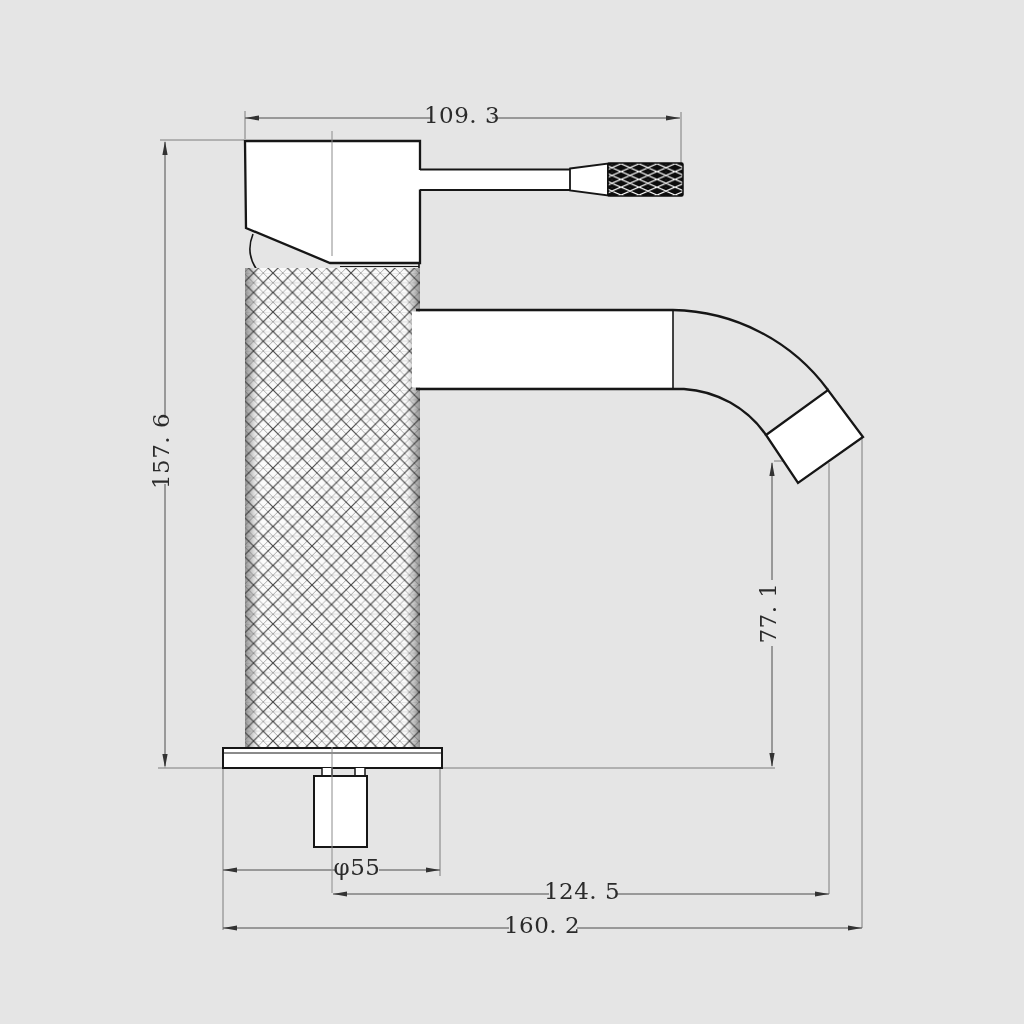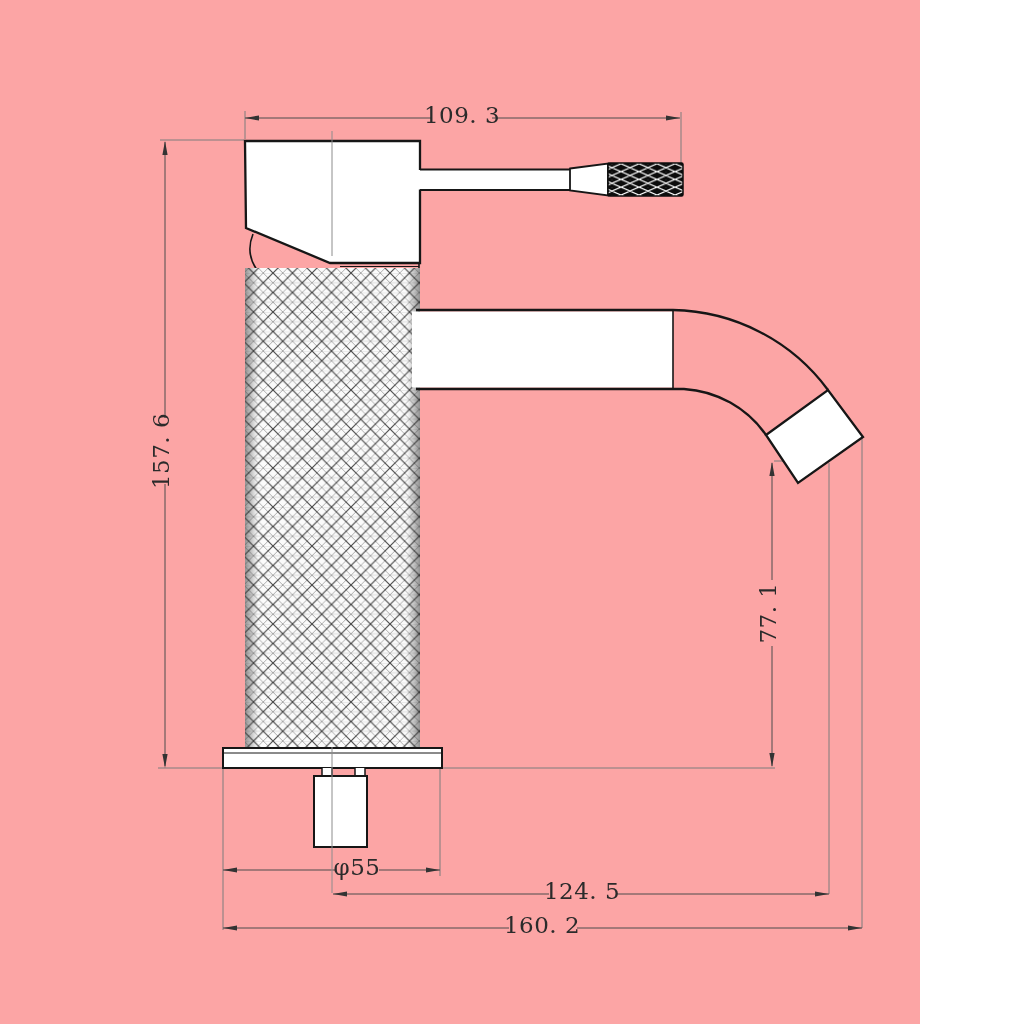--- a/index.html
+++ b/index.html
@@ -6,23 +6,23 @@
     margin: 0;
     padding: 0;
     background: #ffffff;
     width: 1024px;
     height: 1024px;
     overflow: hidden;
     font-family: "DejaVu Serif", "Liberation Serif", serif;
   }
   #stage {
     position: relative;
-    width: 920px;
+    width: 1024px;
     height: 1024px;
-    background: #fca5a5;
+    background: #e5e5e5;
   }
   svg { display: block; }
   .dim-text {
     font-family: "DejaVu Serif", "Liberation Serif", serif;
     font-size: 23px;
     letter-spacing: 0.5px;
     fill: #2b2b2b;
   }
 </style>
 </head>

